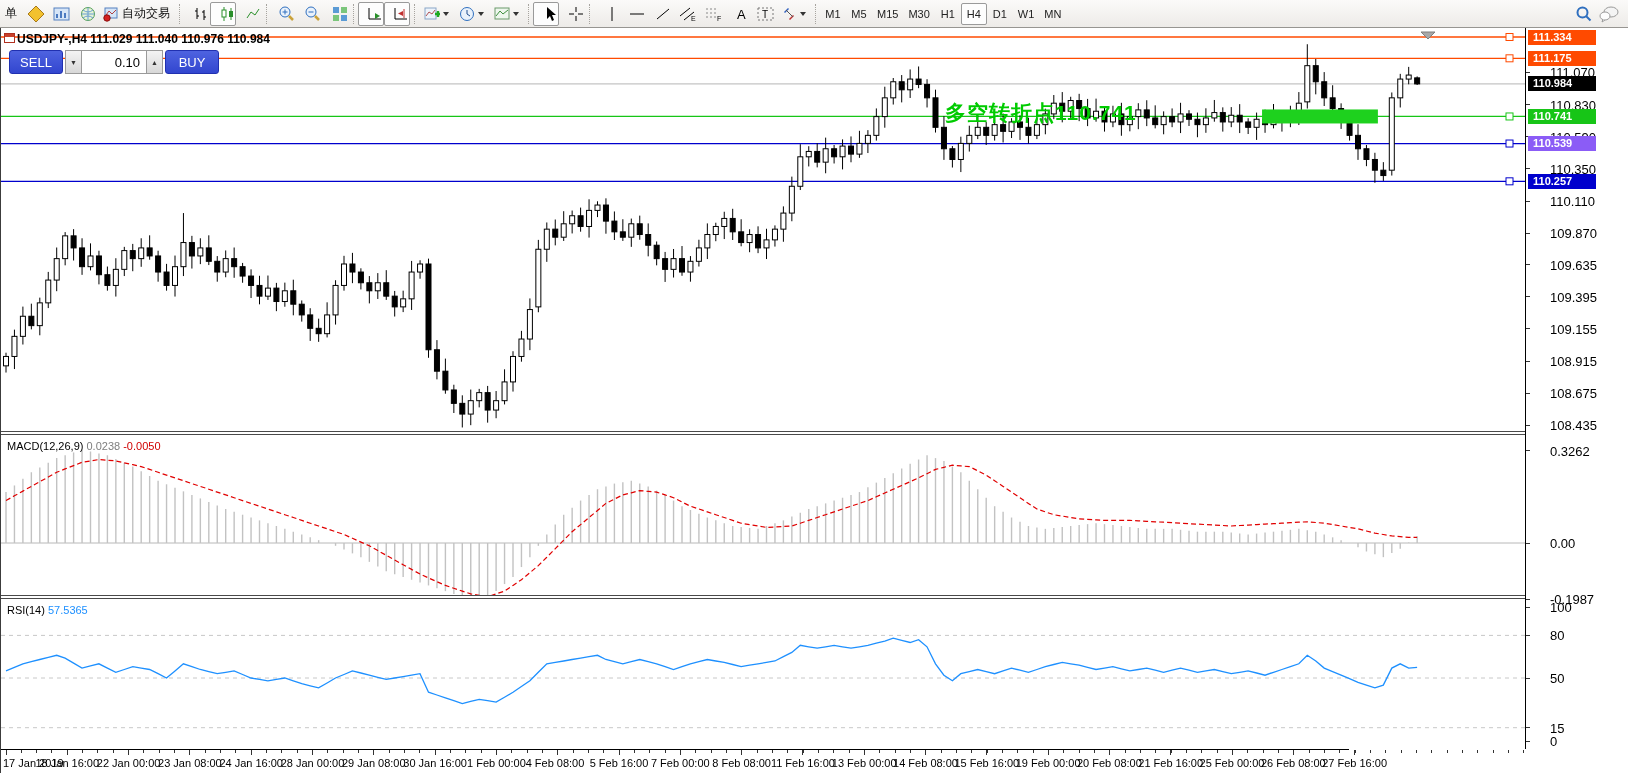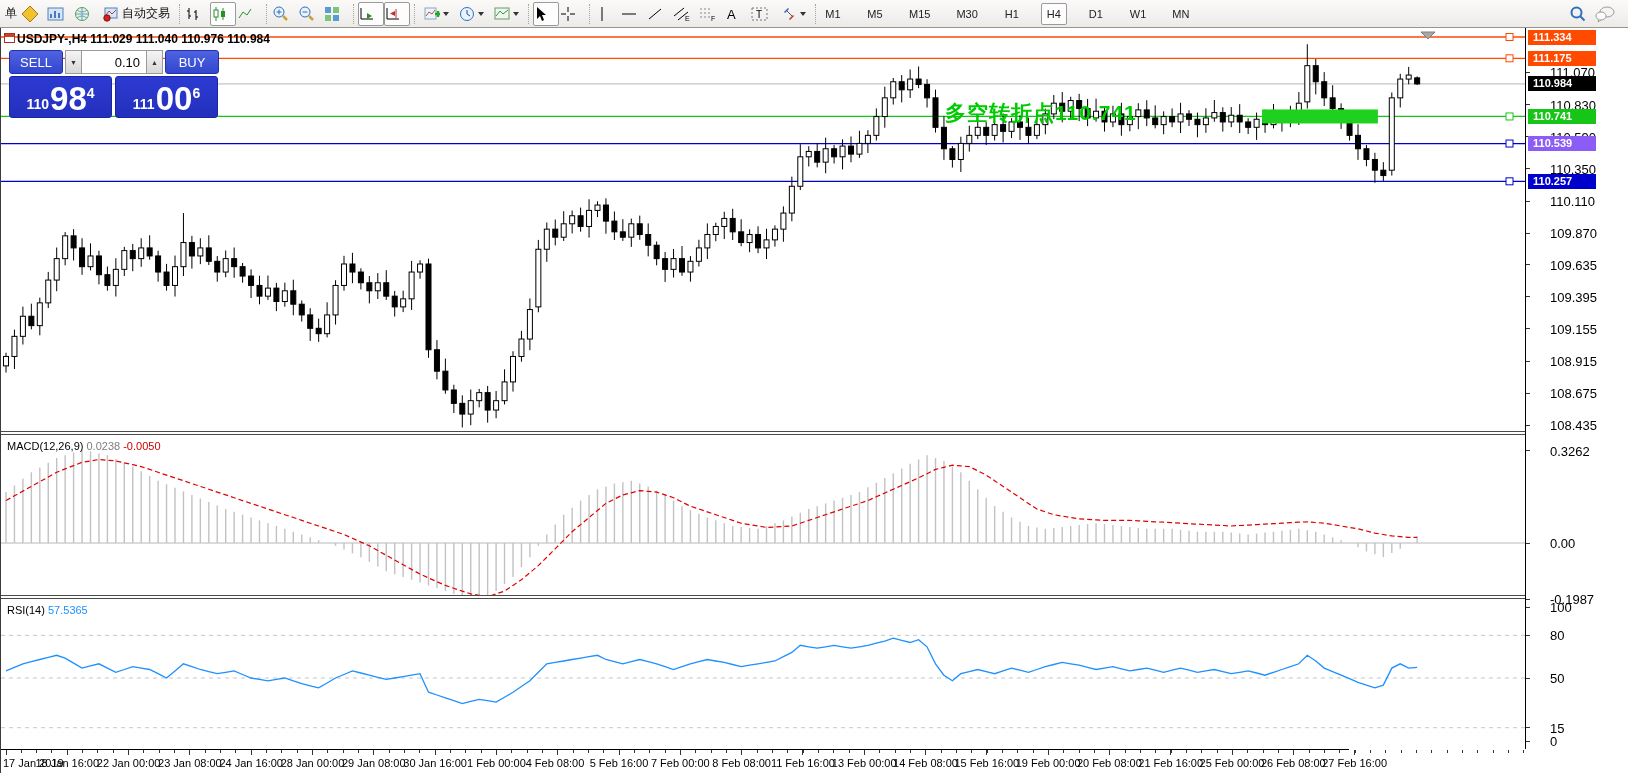--- a/index.html
+++ b/index.html
@@ -4,21 +4,21 @@
 <style>
   * { margin:0; padding:0; box-sizing:border-box; }
   html,body { width:1628px; height:773px; overflow:hidden; background:#fff;
     font-family:"Liberation Sans","DejaVu Sans",sans-serif; }
 
   
   .toolbar { position:absolute; left:0; top:0; width:1628px; height:28px;
     background:linear-gradient(#fbfaf9,#edebe8); border-bottom:1px solid #979591;
     display:flex; align-items:center; padding:0 2px; }
   .tb-text { font-size:12px; color:#111; padding:0 3px; }
-  .tbtn { width:26px; height:24px; display:flex; align-items:center; justify-content:space-between;
+  .tbtn { width:26px; height:24px; display:flex; align-items:center; justify-content:flex-end;
     border:1px solid transparent; border-radius:2px; }
   .tbtn.active { background:#fdfdfd; border:1px solid #9a9a9a; }
   .tbtn.wide { width:auto; padding:0 4px; }
   .grip { height:20px; border-left:1px dotted #a7a49f; margin:0 4px; }
   .caret { width:0; height:0; border-left:3px solid transparent; border-right:3px solid transparent;
     border-top:4px solid #333; margin-left:3px; }
   .tf-btn { min-width:26px; height:22px; padding:0 4px; display:flex; align-items:center; justify-content:center;
     font-size:11px; color:#222; border:1px solid transparent; border-radius:2px; }
   .tf-btn.active { background:#fdfdfd; border:1px solid #9a9a9a; }
   .tb-right { margin-left:auto; display:flex; align-items:center; padding-right:6px; }
@@ -252,21 +252,21 @@
   <div class="tbtn wide">
     <svg width="16" height="16">
         <path d="M3,6 l4,-4 l1,1 -4,4 z" fill="#3060c0"></path>
         <path d="M13,10 l-4,4 -1,-1 4,-4 z" fill="#c03030"></path>
         <line x1="5" y1="4" x2="12" y2="11" stroke="#555"></line>
       </svg>
     <span class="caret"></span>
   </div>
 
   <div class="grip"></div>
-  <div id="tf-group" style="display:flex;gap:16px;">
+  <div id="tf-group" style="display:flex;gap:0;">
       <div class="tf-btn">M1</div>
       <div class="tf-btn">M5</div>
       <div class="tf-btn">M15</div>
       <div class="tf-btn">M30</div>
       <div class="tf-btn">H1</div>
       <div class="tf-btn active">H4</div>
       <div class="tf-btn">D1</div>
       <div class="tf-btn">W1</div>
       <div class="tf-btn">MN</div>
     </div>
@@ -1041,26 +1041,14 @@
   <div class="trade">
     <div class="trade-row1">
       <div class="btn-sell">SELL</div>
       <div class="vol-wrap">
         <div class="vol-btn">▼</div>
         <input class="vol-input" value="0.10" style="">
         <div class="vol-btn">▲</div>
       </div>
       <div class="btn-buy">BUY</div>
     </div>
-    <div class="trade-row2">
-      <div class="tile">
-        <span class="small">110</span>
-        <span class="big">98</span>
-        <span class="sup">4</span>
-      </div>
-      <div class="tile">
-        <span class="small">111</span>
-        <span class="big">00</span>
-        <span class="sup">6</span>
-      </div>
-    </div>
   </div>
 </div>
 
 </body></html>

